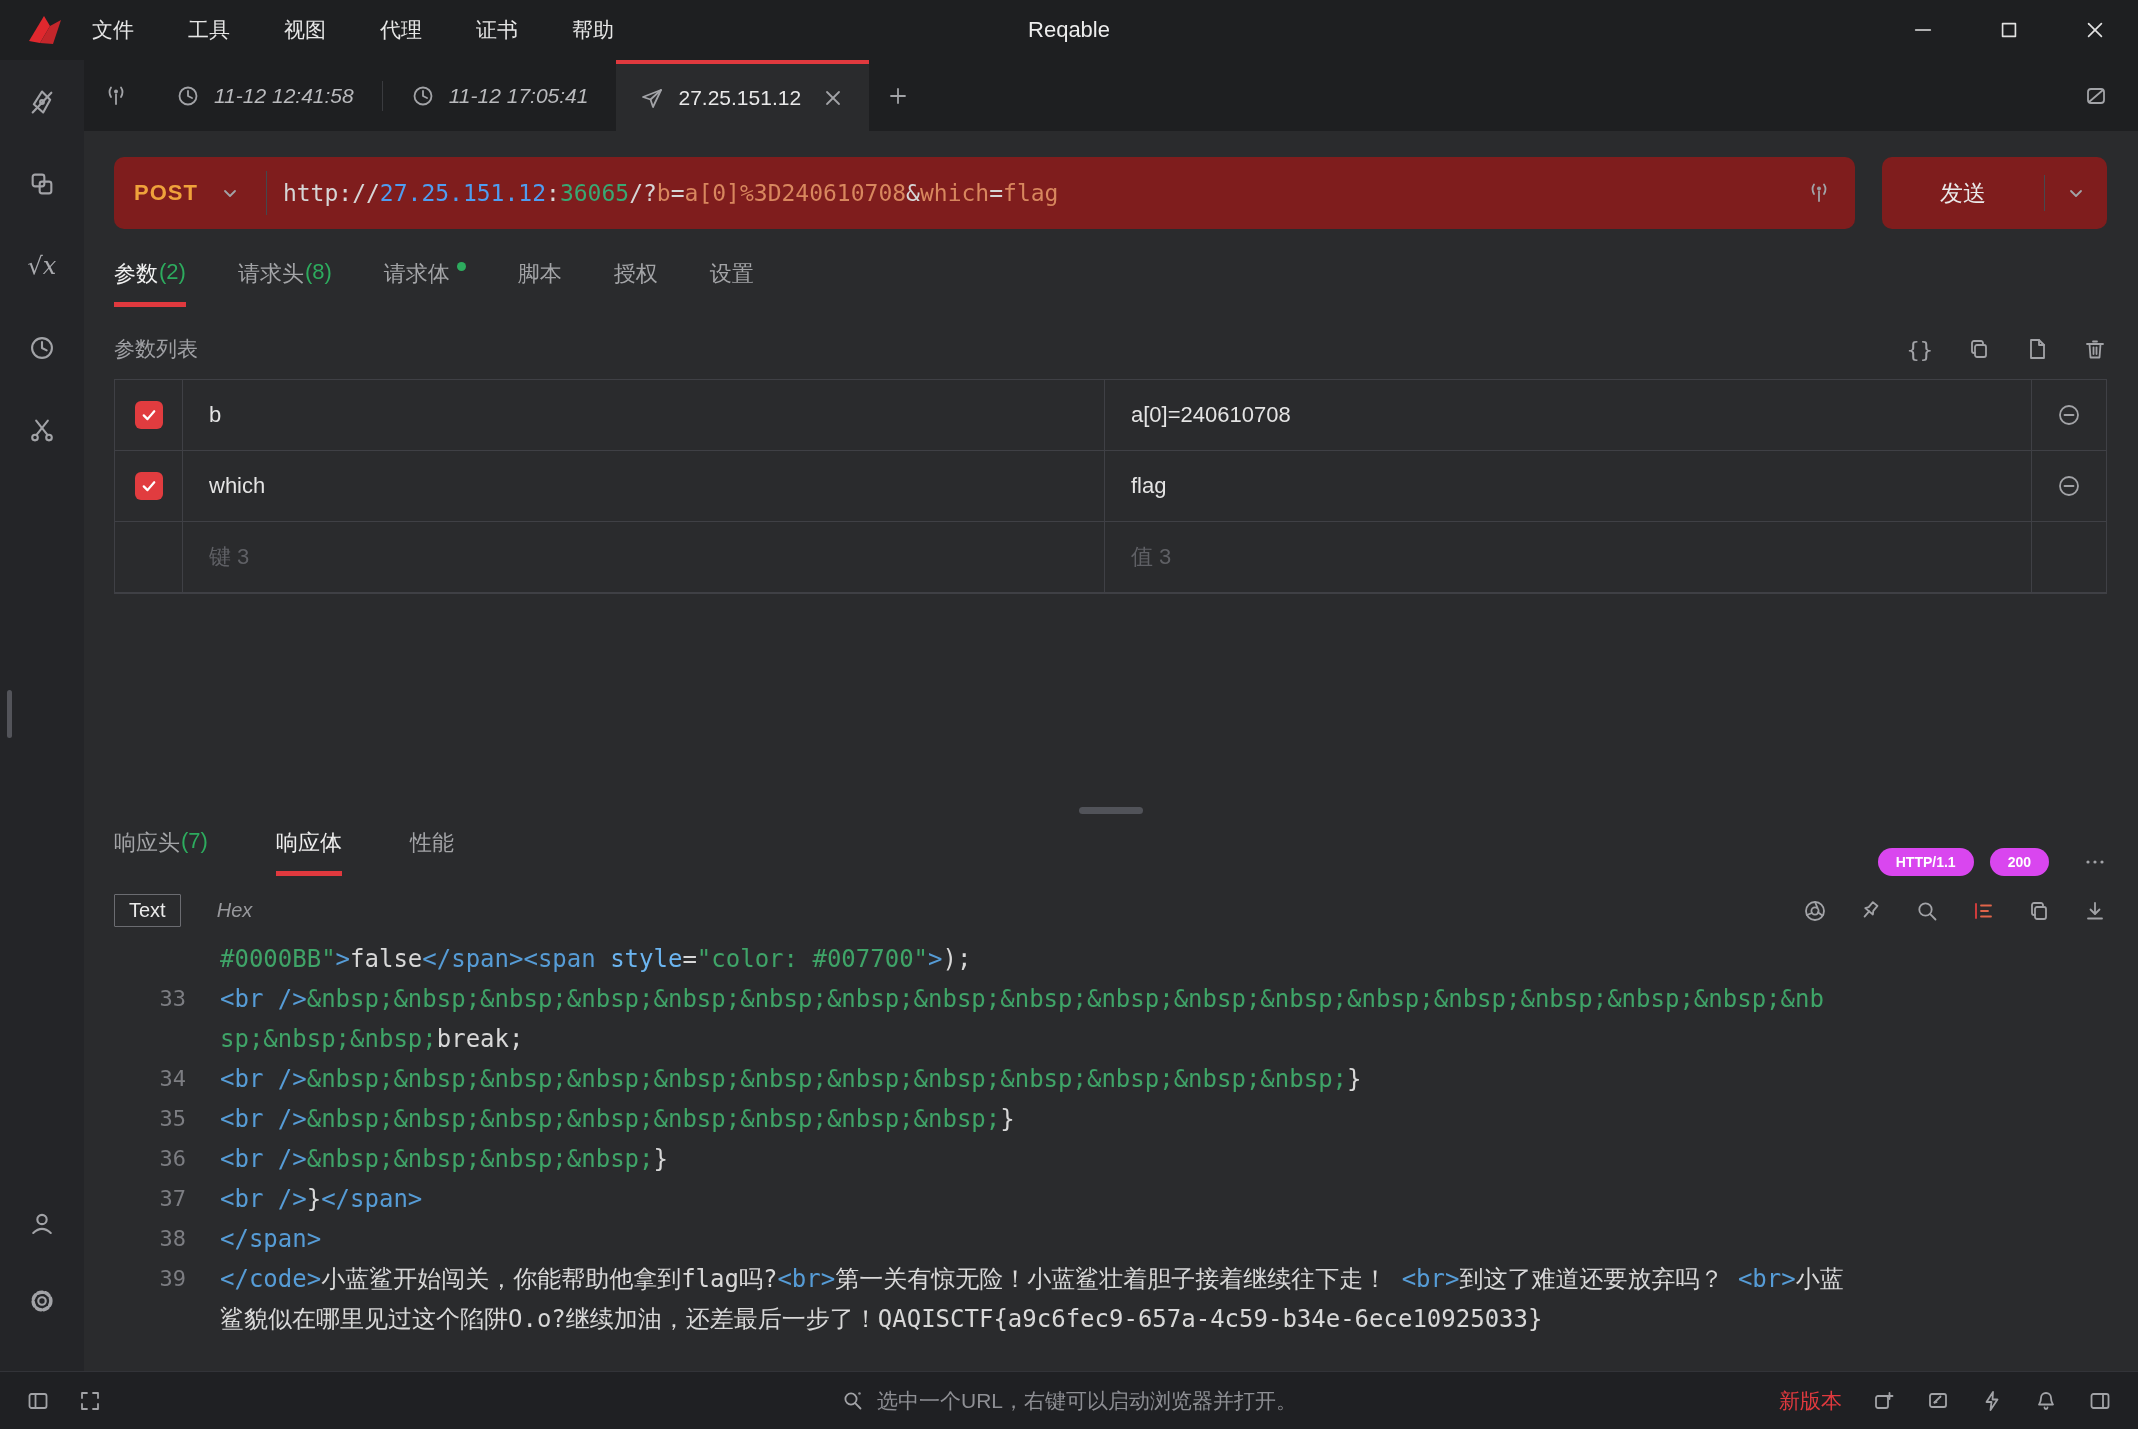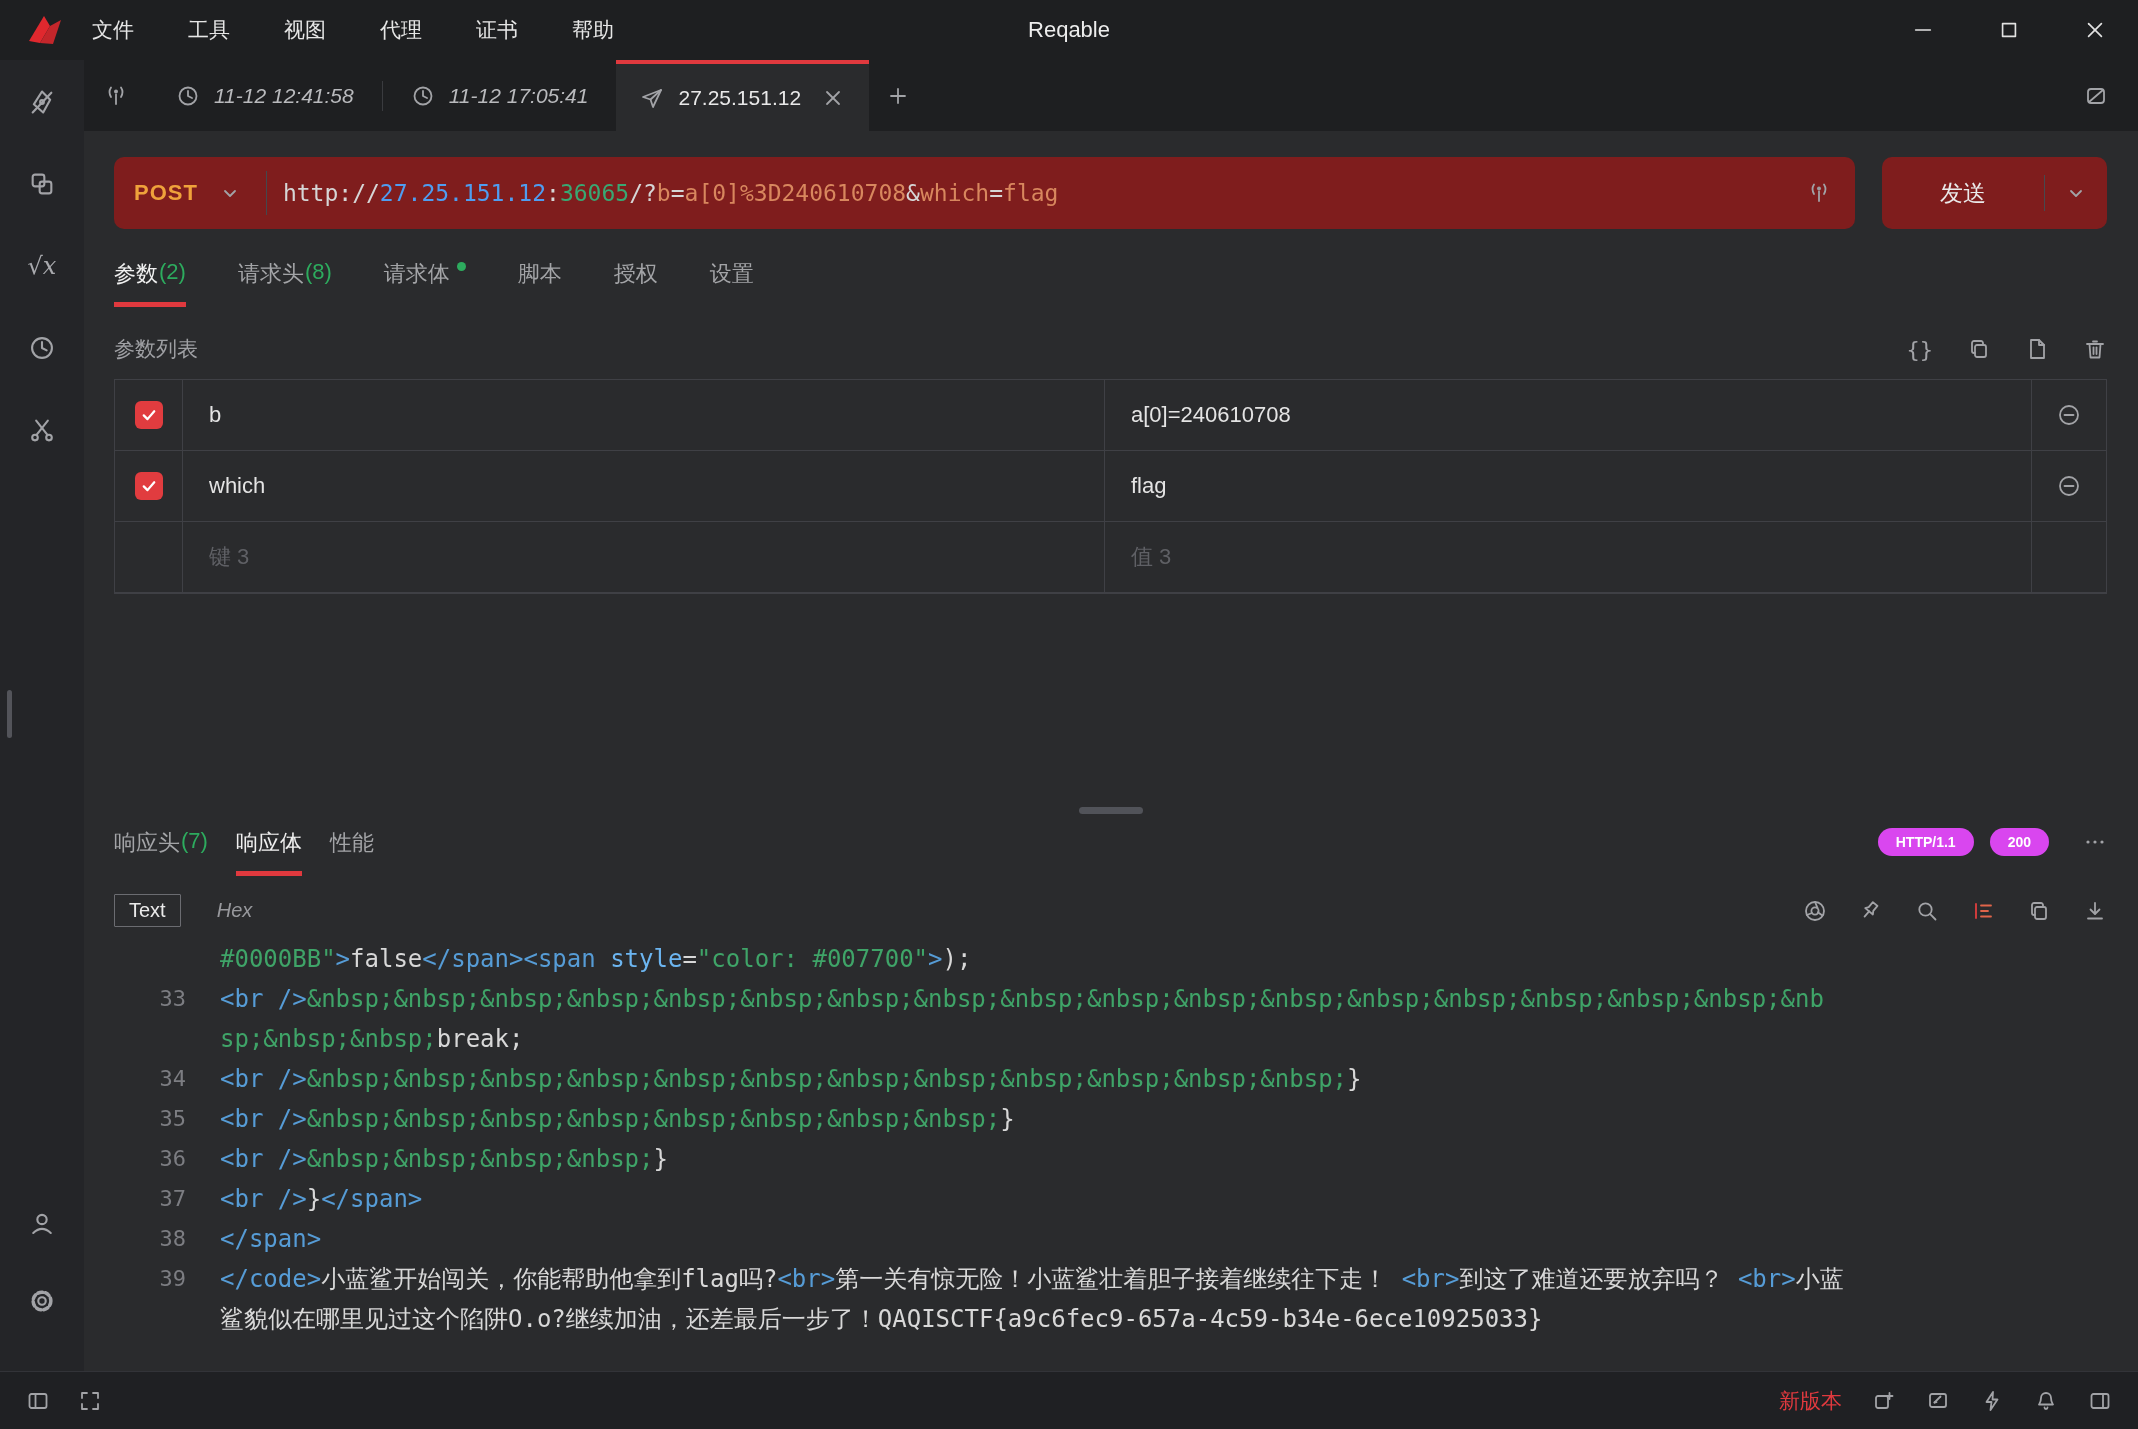--- a/index.html
+++ b/index.html
@@ -81,21 +81,21 @@
   .cell .ph { color:#5f6065; }
   .checkbox { width:28px; height:28px; border-radius:6px; background:#e13c3f; display:flex; align-items:center; justify-content:center; }
   .checkbox svg { width:18px; height:18px; stroke:#fff; fill:none; stroke-width:3; stroke-linecap:round; stroke-linejoin:round; }
 
   
   .splitter { height:16px; flex:none; display:flex; align-items:center; justify-content:center; }
   .splitter .grip { width:64px; height:7px; border-radius:4px; background:#515359; }
 
   
   .response-pane { height:553px; flex:none; display:flex; flex-direction:column; padding:0 31px 0 30px; min-height:0; }
-  .resp-tabs { display:flex; align-items:flex-start; gap:28px; font-size:22px; padding-top:10px; flex:none; }
+  .resp-tabs { display:flex; align-items:flex-end; gap:68px; font-size:22px; padding-top:10px; flex:none; }
   .resp-right { margin-left:auto; display:flex; align-items:center; gap:16px; }
   .pill { background:#d946ef; color:#fff; font-size:14px; font-weight:bold; padding:6px 18px; border-radius:18px; }
   .more-dots { margin-left:18px; display:flex; }
   .view-row { margin-top:18px; display:flex; align-items:center; flex:none; }
   .view-tab-text { border:1px solid #6b6c71; border-radius:1px; padding:4px 14px; font-size:20px; color:#eaeaea; }
   .view-tab-hex { margin-left:30px; font-size:20px; color:#98999d; padding:4px 6px;font-style:italic; }
   .view-tools { margin-left:auto; display:flex; gap:32px; align-items:center; }
   .fmt-icon line { stroke:#e0654a; }
   .fmt-icon .bar { stroke:#e03e3e; }
 
@@ -498,20 +498,30 @@
     </span>
     <span>
       <svg class="ic" viewBox="0 0 24 24">
           <path d="M4 9 V4 H9"></path>
           <path d="M15 4 H20 V9"></path>
           <path d="M20 15 V20 H15"></path>
           <path d="M9 20 H4 V15"></path>
         </svg>
     </span>
   </div>
+  <div class="status-center">
+    <span>
+      <svg class="ic" viewBox="0 0 24 24" width="22" height="22">
+          <circle cx="10" cy="10" r="5.6"></circle>
+          <line x1="14.2" y1="14.2" x2="19.5" y2="19.5"></line>
+          <circle cx="18.5" cy="4.5" r="1.3" fill="#8e8f94" stroke="none"></circle>
+        </svg>
+    </span>
+    <span>选中一个URL，右键可以启动浏览器并打开。</span>
+  </div>
   <div class="status-right">
     <span class="new-version">新版本</span>
     <span>
       <svg class="ic" viewBox="0 0 24 24">
           <rect x="4" y="7" width="12" height="12" rx="2"></rect>
           <line x1="17.5" y1="4" x2="17.5" y2="10"></line>
           <line x1="14.5" y1="7" x2="20.5" y2="7"></line>
         </svg>
     </span>
     <span>

